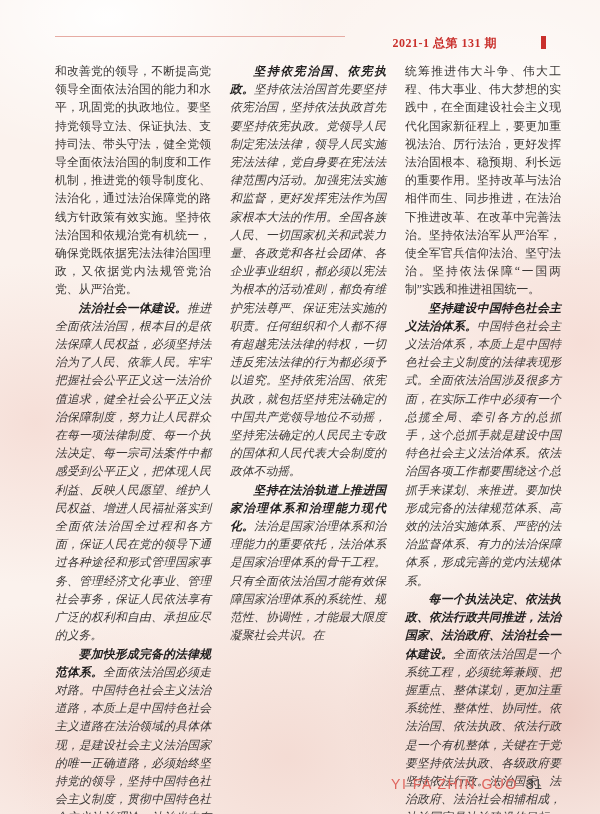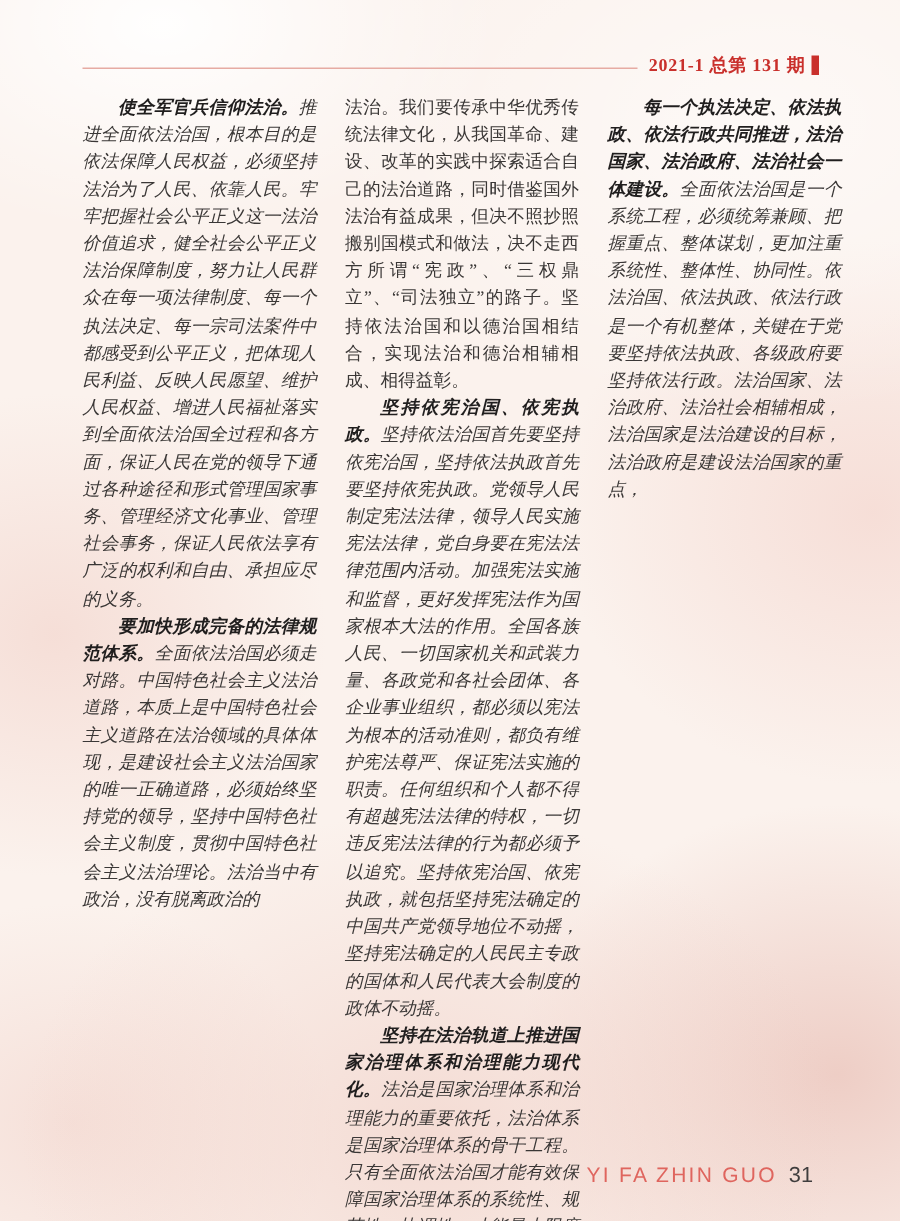--- a/index.html
+++ b/index.html
@@ -18,21 +18,21 @@
       radial-gradient(ellipse 380px 300px at 48% 93%, rgba(238,201,191,0.55), rgba(238,201,191,0) 72%),
       radial-gradient(ellipse 300px 250px at 93% 88%, rgba(231,186,176,0.65), rgba(231,186,176,0) 72%),
       radial-gradient(ellipse 250px 210px at 8% 92%, rgba(240,205,196,0.5), rgba(240,205,196,0) 70%);
   }
   .page-header {
     position: absolute;
     top: 36px;
     left: 55px;
     width: 491px;
     display: flex;
-    align-items: flex-end;
+    gap: 40px;
   }
   .header-rule {
     flex: 1;
     height: 1px;
     background: #e6aba3;
     margin-bottom: 4px;
   }
   .header-issue {
     color: #c9302c;
     font-size: 12px;
@@ -93,29 +93,31 @@
 <body>
 
 <div class="page-header">
   <div class="header-rule"></div>
   <div class="header-issue">2021-1 总第 131 期</div>
   <div class="header-accent"></div>
 </div>
 
 <div class="article-columns">
   <div class="column">
-    <p class="indent"><b class="lead">使全军官兵信仰法治。</b><span>推进全面依法治国，根本目的是依法保障人民权益，必须坚持法治为了人民、依靠人民。牢牢把握社会公平正义这一法治价值追求，健全社会公平正义法治保障制度，努力让人民群众在每一项法律制度、每一个执法决定、每一宗司法案件中都感受到公平正义，把体现人民利益、反映人民愿望、维护人民权益、增进人民福祉落实到全面依法治国全过程和各方面，保证人民在党的领导下通过各种途径和形式管理国家事务、管理经济文化事业、管理社会事务，保证人民依法享有广泛的权利和自由、承担应尽的义务。</span></p>
+    <p><b class="lead"></b><span>和改善党的领导，不断提高党领导全面依法治国的能力和水平，巩固党的执政地位。要坚持党领导立法、保证执法、支持司法、带头守法，健全党领导全面依法治国的制度和工作机制，推进党的领导制度化、法治化，通过法治保障党的路线方针政策有效实施。坚持依法治国和依规治党有机统一，确保党既依据宪法法律治国理政，又依据党内法规管党治党、从严治党。</span></p>
+    <p class="indent"><b class="lead">法治社会一体建设。</b><span>推进全面依法治国，根本目的是依法保障人民权益，必须坚持法治为了人民、依靠人民。牢牢把握社会公平正义这一法治价值追求，健全社会公平正义法治保障制度，努力让人民群众在每一项法律制度、每一个执法决定、每一宗司法案件中都感受到公平正义，把体现人民利益、反映人民愿望、维护人民权益、增进人民福祉落实到全面依法治国全过程和各方面，保证人民在党的领导下通过各种途径和形式管理国家事务、管理经济文化事业、管理社会事务，保证人民依法享有广泛的权利和自由、承担应尽的义务。</span></p>
     <p class="indent"><b class="lead">要加快形成完备的法律规范体系。</b><span>全面依法治国必须走对路。中国特色社会主义法治道路，本质上是中国特色社会主义道路在法治领域的具体体现，是建设社会主义法治国家的唯一正确道路，必须始终坚持党的领导，坚持中国特色社会主义制度，贯彻中国特色社会主义法治理论。法治当中有政治，没有脱离政治的</span></p>
   </div>
   <div class="column">
-    <p><b class="lead"></b><span>法治。我们要传承中华优秀传统法律文化，从我国革命、建设、改革的实践中探索适合自己的法治道路，同时借鉴国外法治有益成果，但决不照抄照搬别国模式和做法，决不走西方所谓“宪政”、“三权鼎立”、“司法独立”的路子。坚持依法治国和以德治国相结合，实现法治和德治相辅相成、相得益彰。</span></p>
     <p class="indent"><b class="lead">坚持依宪治国、依宪执政。</b><span>坚持依法治国首先要坚持依宪治国，坚持依法执政首先要坚持依宪执政。党领导人民制定宪法法律，领导人民实施宪法法律，党自身要在宪法法律范围内活动。加强宪法实施和监督，更好发挥宪法作为国家根本大法的作用。全国各族人民、一切国家机关和武装力量、各政党和各社会团体、各企业事业组织，都必须以宪法为根本的活动准则，都负有维护宪法尊严、保证宪法实施的职责。任何组织和个人都不得有超越宪法法律的特权，一切违反宪法法律的行为都必须予以追究。坚持依宪治国、依宪执政，就包括坚持宪法确定的中国共产党领导地位不动摇，坚持宪法确定的人民民主专政的国体和人民代表大会制度的政体不动摇。</span></p>
     <p class="indent"><b class="lead">坚持在法治轨道上推进国家治理体系和治理能力现代化。</b><span>法治是国家治理体系和治理能力的重要依托，法治体系是国家治理体系的骨干工程。只有全面依法治国才能有效保障国家治理体系的系统性、规范性、协调性，才能最大限度凝聚社会共识。在</span></p>
   </div>
   <div class="column">
+    <p><b class="lead"></b><span>统筹推进伟大斗争、伟大工程、伟大事业、伟大梦想的实践中，在全面建设社会主义现代化国家新征程上，要更加重视法治、厉行法治，更好发挥法治固根本、稳预期、利长远的重要作用。坚持改革与法治相伴而生、同步推进，在法治下推进改革、在改革中完善法治。坚持依法治军从严治军，使全军官兵信仰法治、坚守法治。坚持依法保障“一国两制”实践和推进祖国统一。</span></p>
+    <p class="indent"><b class="lead">坚持建设中国特色社会主义法治体系。</b><span>中国特色社会主义法治体系，本质上是中国特色社会主义制度的法律表现形式。全面依法治国涉及很多方面，在实际工作中必须有一个总揽全局、牵引各方的总抓手，这个总抓手就是建设中国特色社会主义法治体系。依法治国各项工作都要围绕这个总抓手来谋划、来推进。要加快形成完备的法律规范体系、高效的法治实施体系、严密的法治监督体系、有力的法治保障体系，形成完善的党内法规体系。</span></p>
     <p class="indent"><b class="lead">每一个执法决定、依法执政、依法行政共同推进，法治国家、法治政府、法治社会一体建设。</b><span>全面依法治国是一个系统工程，必须统筹兼顾、把握重点、整体谋划，更加注重系统性、整体性、协同性。依法治国、依法执政、依法行政是一个有机整体，关键在于党要坚持依法执政、各级政府要坚持依法行政。法治国家、法治政府、法治社会相辅相成，法治国家是法治建设的目标，法治政府是建设法治国家的重点，</span></p>
   </div>
 </div>
 
 <div class="page-footer">
   <span class="footer-pinyin">YI FA ZHIN GUO</span>
   <span class="footer-page">31</span>
 </div>
 
 </body></html>

